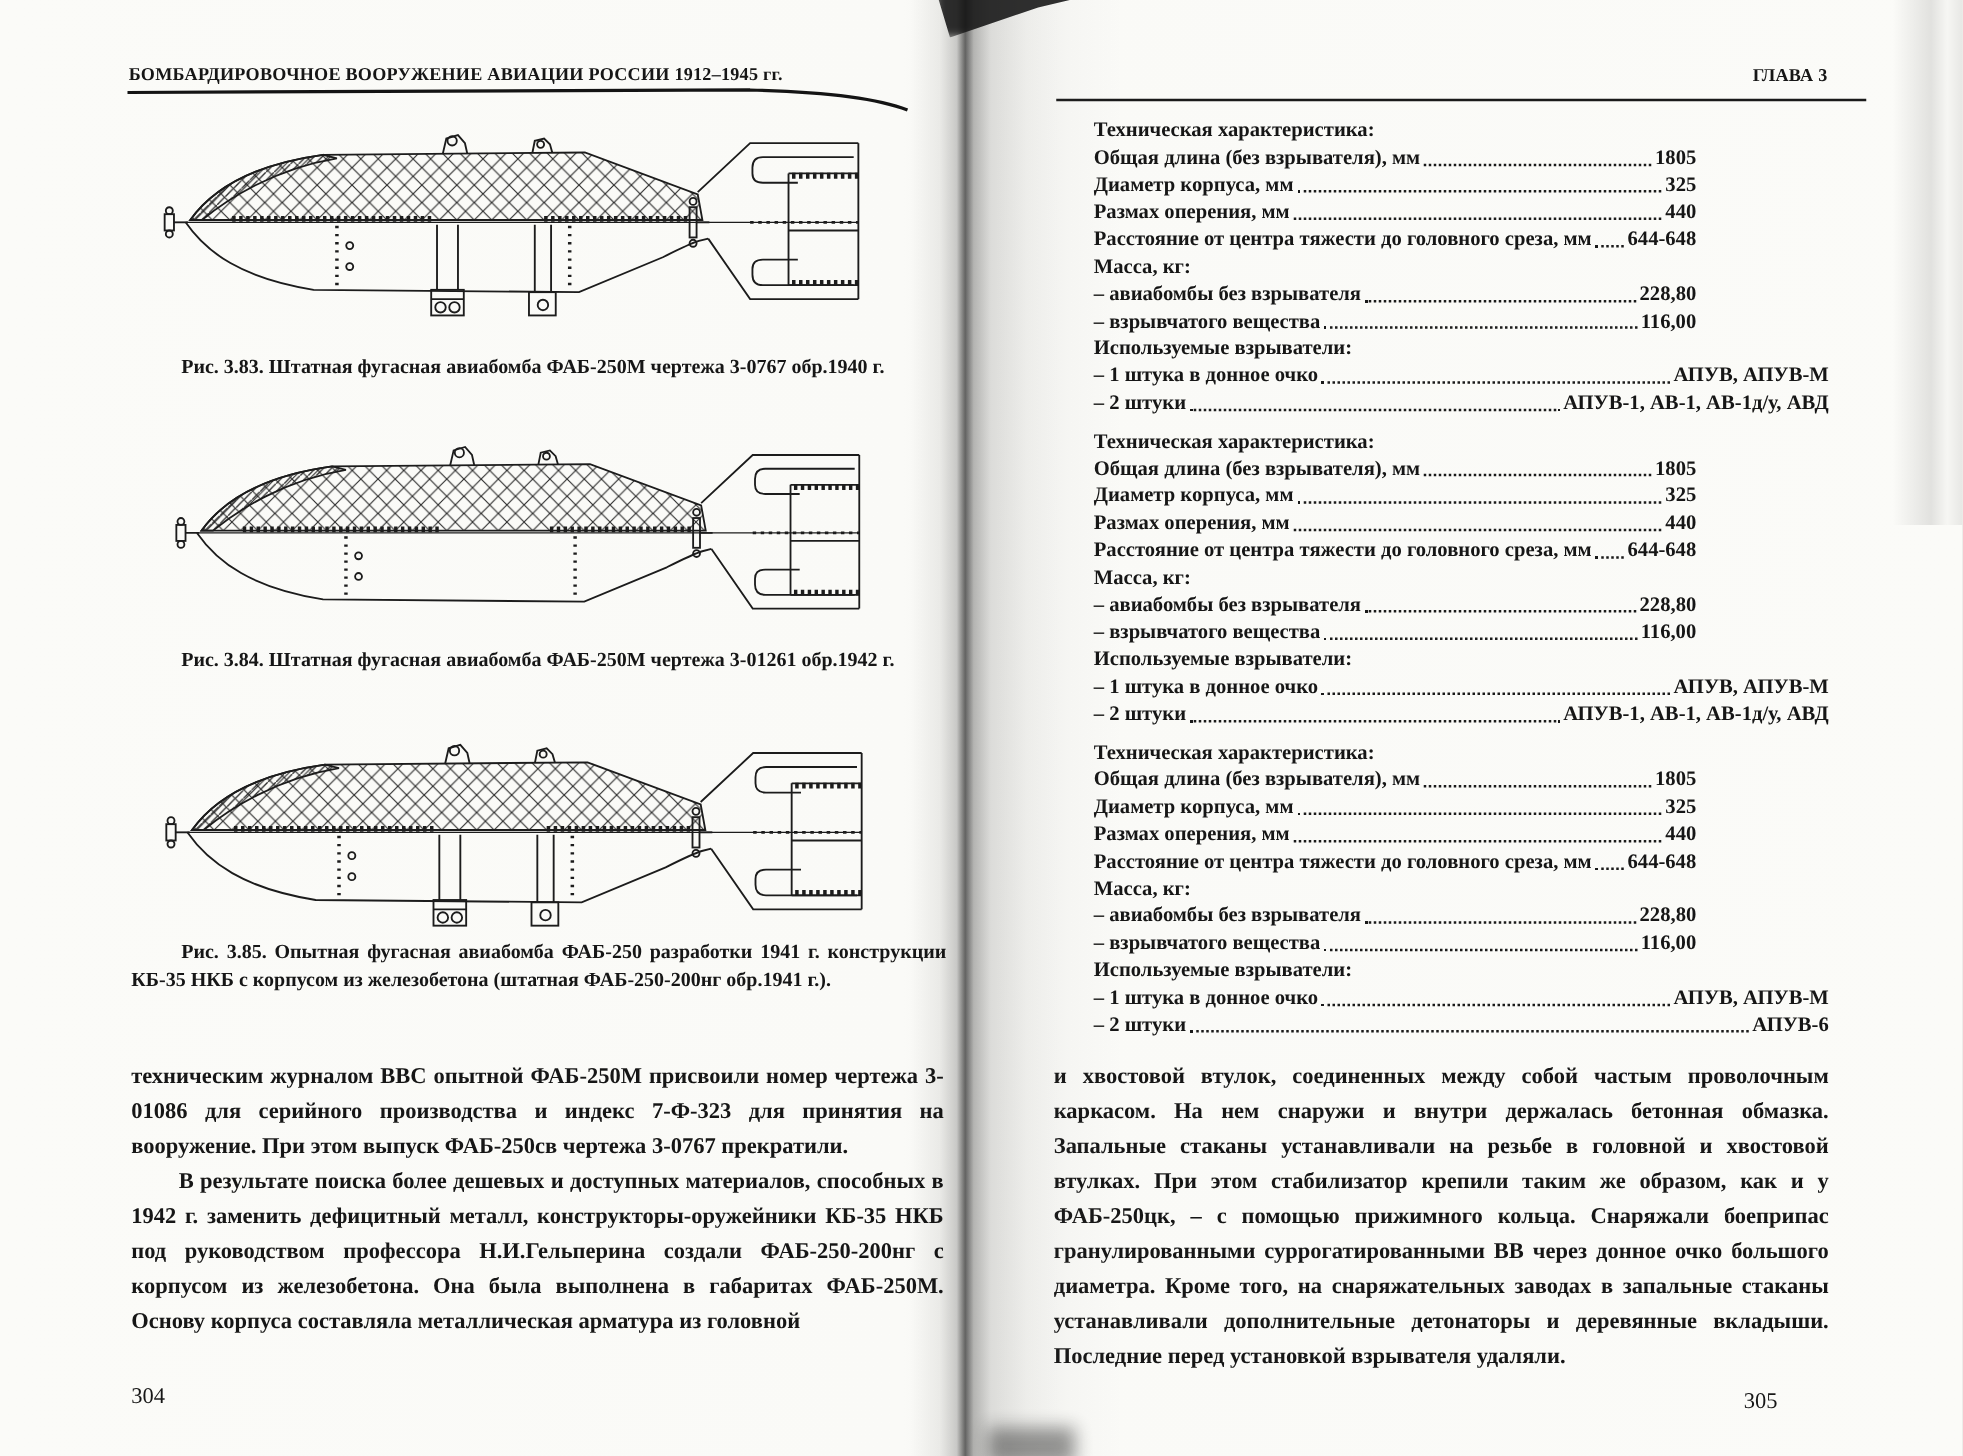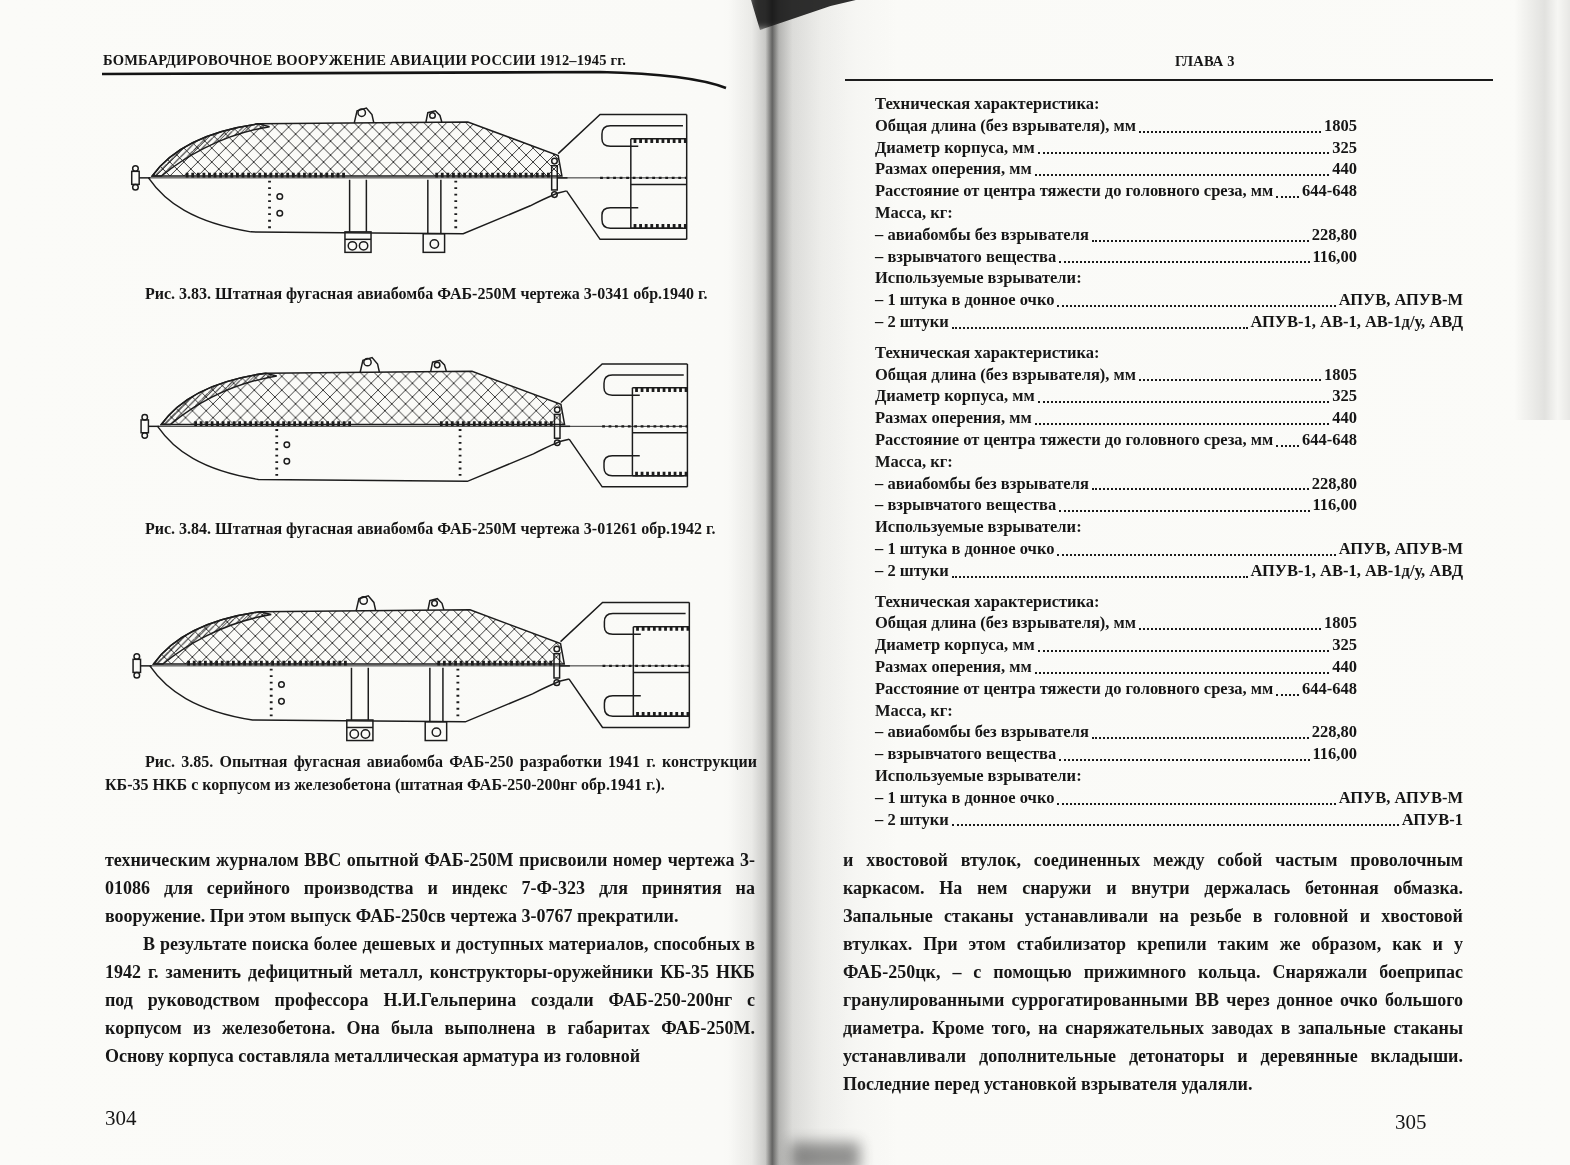--- a/index.html
+++ b/index.html
@@ -31,21 +31,21 @@
     background:#1d1d1d;opacity:.45;filter:blur(7px);pointer-events:none;
   }
   .right-edge-shade{
     position:absolute;right:0;top:0;width:56px;height:420px;
     background:linear-gradient(90deg,rgba(0,0,0,0) 0%,rgba(0,0,0,0.10) 55%,rgba(0,0,0,0.02) 78%,rgba(0,0,0,0.08) 100%);
     pointer-events:none;
   }
   
   .abs{position:absolute;}
   .running-head{font-weight:bold;font-size:14.5px;letter-spacing:.2px;white-space:nowrap;}
-  .pagenum{font-size:21px;}
+  .pagenum{font-size:18px;}
   .bodytext{font-size:18px;line-height:28px;font-weight:bold;text-align:justify;}
   .bodytext p{margin:0;}
   .bodytext p.indent{text-indent:38px;}
   figure{margin:0;}
   .caption{font-size:16px;line-height:23px;font-weight:bold;text-align:justify;text-indent:40px;}
   
   .spec-block{margin:0 0 9px 0;}
   .spec-title{font-weight:bold;font-size:16.5px;line-height:21.8px;}
   .spec-row{display:flex;font-size:16.5px;line-height:21.8px;font-weight:bold;width:588px;}
   .spec-row.short{width:482px;}
@@ -131,21 +131,21 @@
     <svg class="abs" style="left:100px;top:70px;" width="630" height="22">
       <path d="M2,4 L500,2 Q590,4 626,18" stroke="#141414" stroke-width="2.6" fill="none"></path>
     </svg>
 
     <figure class="abs" style="left:128px;top:92px;">
       <svg width="568" height="168" viewBox="0 0 610 180">
         <use href="#bomb-core"></use>
           <use href="#bomb-lugs"></use>
       </svg>
     </figure>
-    <div class="abs caption" style="left:105px;top:282px;width:648px;">Рис. 3.83. Штатная фугасная авиабомба ФАБ-250М чертежа 3-0341 обр.1940 г.</div>
+    <div class="abs caption" style="left:105px;top:282px;width:648px;">Рис. 3.83. Штатная фугасная авиабомба ФАБ-250М чертежа 3-0767 обр.1940 г.</div>
 
     <figure class="abs" style="left:136px;top:342px;">
       <svg width="562" height="165" viewBox="0 0 610 180">
         <use href="#bomb-core"></use>
       </svg>
     </figure>
     <div class="abs caption" style="left:105px;top:517px;width:648px;">Рис. 3.84. Штатная фугасная авиабомба ФАБ-250М чертежа 3-01261 обр.1942 г.</div>
 
     <figure class="abs" style="left:128px;top:580px;">
       <svg width="572" height="168" viewBox="0 0 610 180">
@@ -157,21 +157,21 @@
 
     <div class="abs bodytext" style="left:105px;top:846px;width:650px;">
       <p>техническим журналом ВВС опытной ФАБ-250М присвоили номер чертежа 3-01086 для серийного производства и индекс 7-Ф-323 для принятия на вооружение. При этом выпуск ФАБ-250св чертежа 3-0767 прекратили.</p>
       <p class="indent">В результате поиска более дешевых и доступных материалов, способных в 1942 г. заменить дефицитный металл, конструкторы-оружейники КБ-35 НКБ под руководством профессора Н.И.Гельперина создали ФАБ-250-200нг с корпусом из железобетона. Она была выполнена в габаритах ФАБ-250М. Основу корпуса составляла металлическая арматура из головной</p>
     </div>
 
     <div class="abs pagenum" style="left:105px;top:1106px;">304</div>
   </div>
 
   <div>
-    <div class="abs running-head" style="left:1175px;top:53px;width:262px;text-align:left;">ГЛАВА 3</div>
+    <div class="abs running-head" style="left:1200px;top:53px;width:262px;text-align:right;">ГЛАВА 3</div>
     <div class="abs rule-right" style="left:845px;top:79px;width:648px;"></div>
 
     <div class="abs" id="spec-blocks" style="left:875px;top:93px;width:590px;">
         <div class="spec-block">
           <div class="spec-title">Техническая характеристика:</div>
           <div class="spec-row short">
             <span class="spec-label">Общая длина (без взрывателя), мм</span>
             <span class="spec-leader"></span>
             <span class="spec-value">1805</span>
           </div>
@@ -305,21 +305,21 @@
             <span class="spec-label">Используемые взрыватели:</span>
           </div>
           <div class="spec-row">
             <span class="spec-label">– 1 штука в донное очко</span>
             <span class="spec-leader"></span>
             <span class="spec-value">АПУВ, АПУВ-М</span>
           </div>
           <div class="spec-row">
             <span class="spec-label">– 2 штуки</span>
             <span class="spec-leader"></span>
-            <span class="spec-value">АПУВ-1</span>
+            <span class="spec-value">АПУВ-6</span>
           </div>
         </div>
       </div>
 
     <div class="abs bodytext" style="left:843px;top:846px;width:620px;">
       <p>и хвостовой втулок, соединенных между собой частым проволочным каркасом. На нем снаружи и внутри держалась бетонная обмазка. Запальные стаканы устанавливали на резьбе в головной и хвостовой втулках. При этом стабилизатор крепили таким же образом, как и у ФАБ-250цк, – с помощью прижимного кольца. Снаряжали боеприпас гранулированными суррогатированными ВВ через донное очко большого диаметра. Кроме того, на снаряжательных заводах в запальные стаканы устанавливали дополнительные детонаторы и деревянные вкладыши. Последние перед установкой взрывателя удаляли.</p>
     </div>
 
     <div class="abs pagenum" style="left:1395px;top:1110px;width:68px;text-align:left;">305</div>
   </div>

